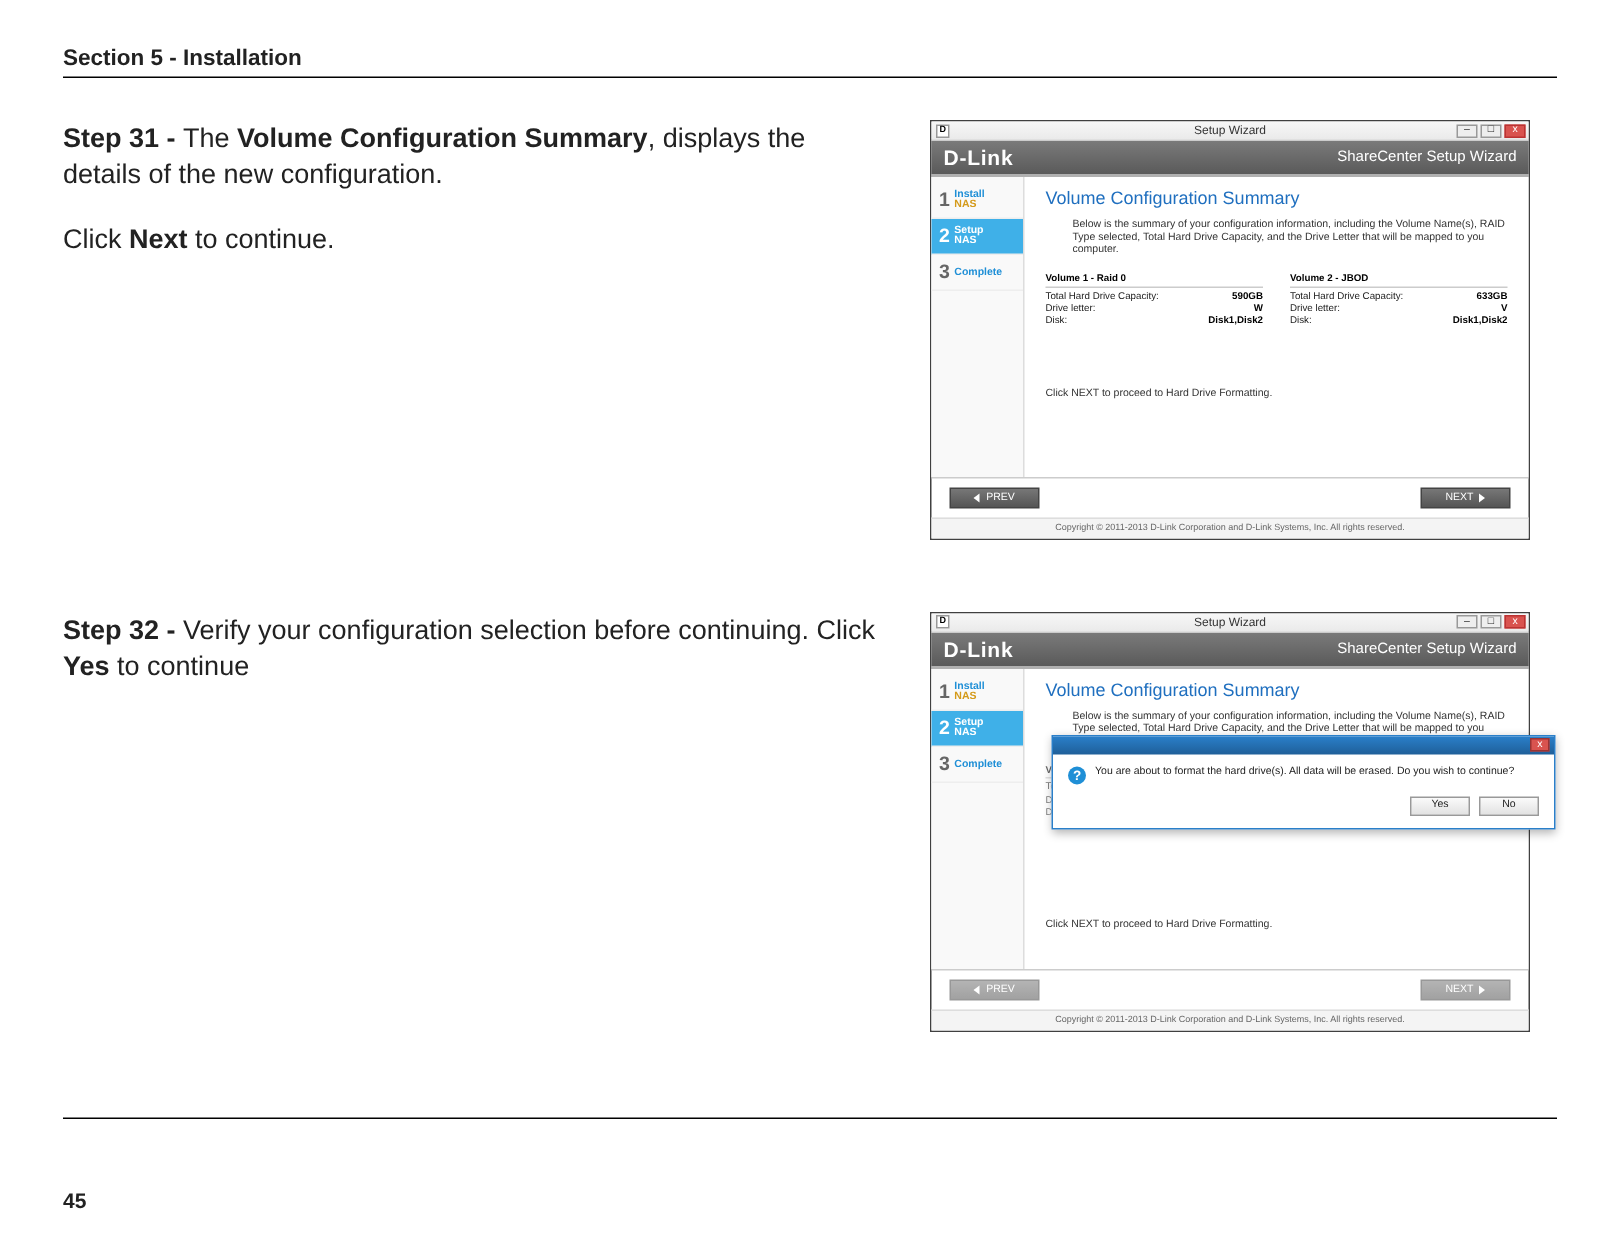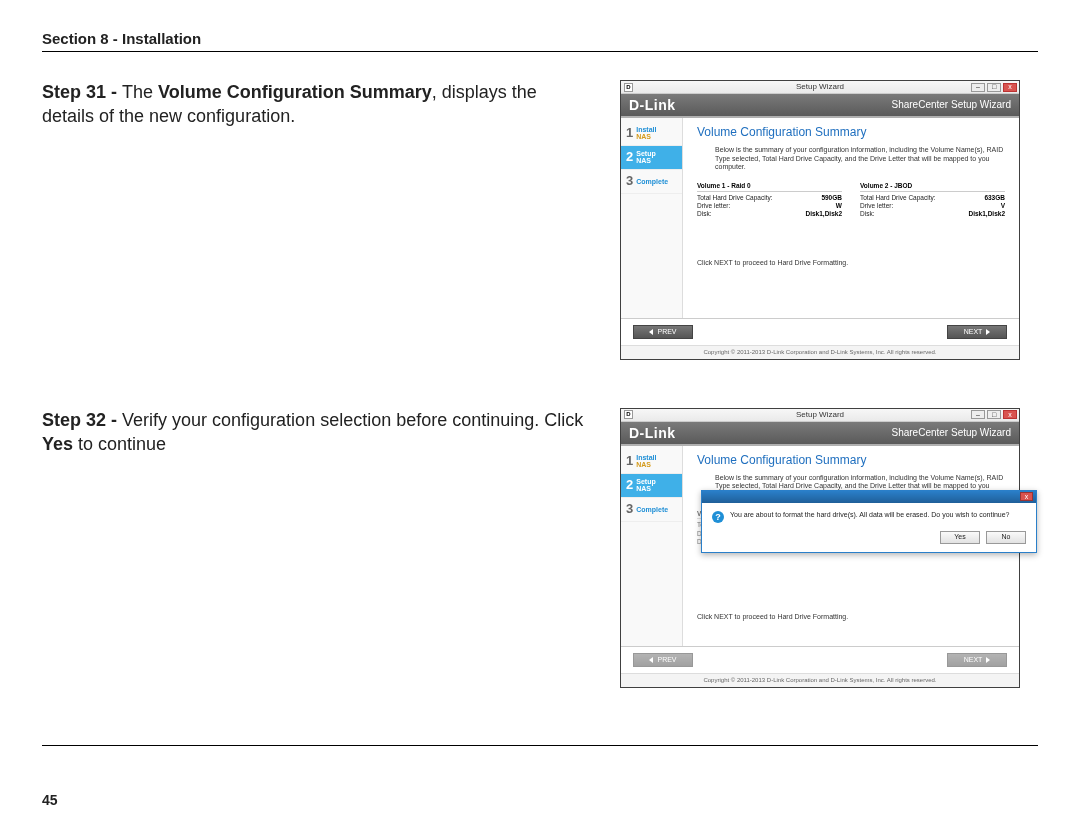--- a/index.html
+++ b/index.html
@@ -62,26 +62,29 @@
   
   .page-footer{ position:absolute; left:42px; right:42px; bottom:26px; border-top:1.5px solid #000; padding-top:6px; display:flex; justify-content:space-between; font-size:14px;}
   .page-footer .prod{ font-weight:700;}
   .page-footer .prod .model{ font-weight:400;}
   .page-footer .pg{ font-weight:700;margin-top:40px;}
 </style>
 </head>
 <body>
 
 <div class="page">
-  <div class="section-header">Section 8 - Installation</div>
+  <div class="section-header">Section 5 - Installation</div>
 
   <div class="content-row">
     <div class="text-col">
       <p>
         <span class="b">Step 31 - </span><span>The </span><span class="b">Volume Configuration Summary</span><span>, displays the details of the new configuration.</span>
+      </p>
+      <p>
+        <span>Click </span><span class="b">Next</span><span> to continue.</span>
       </p>
     </div>
 
     <div class="shot">
       <div class="win-titlebar">
         <div class="win-dlogo">D</div>
         <div class="win-title">Setup Wizard</div>
         <div class="win-btns">
           <div class="wbtn">–</div>
           <div class="wbtn">□</div>

